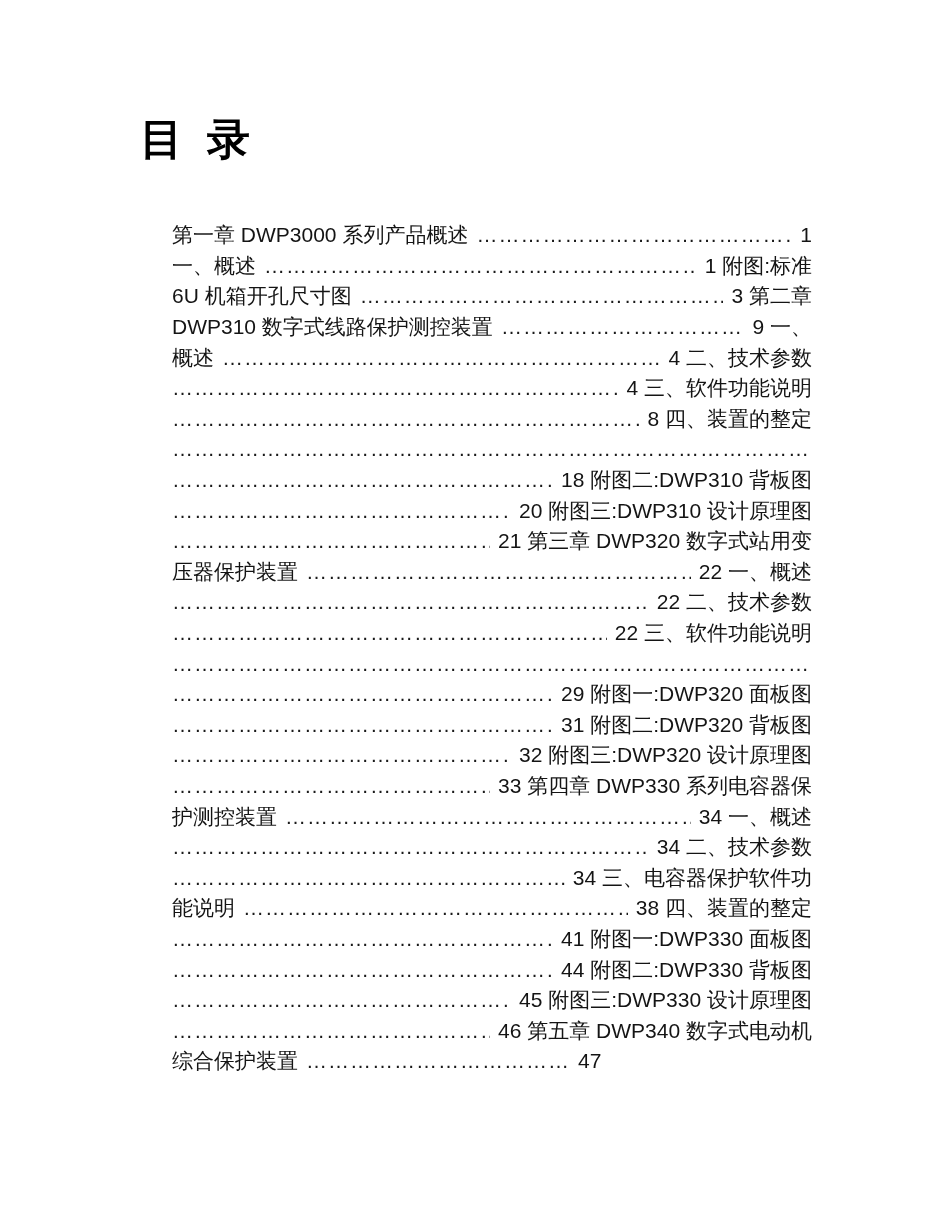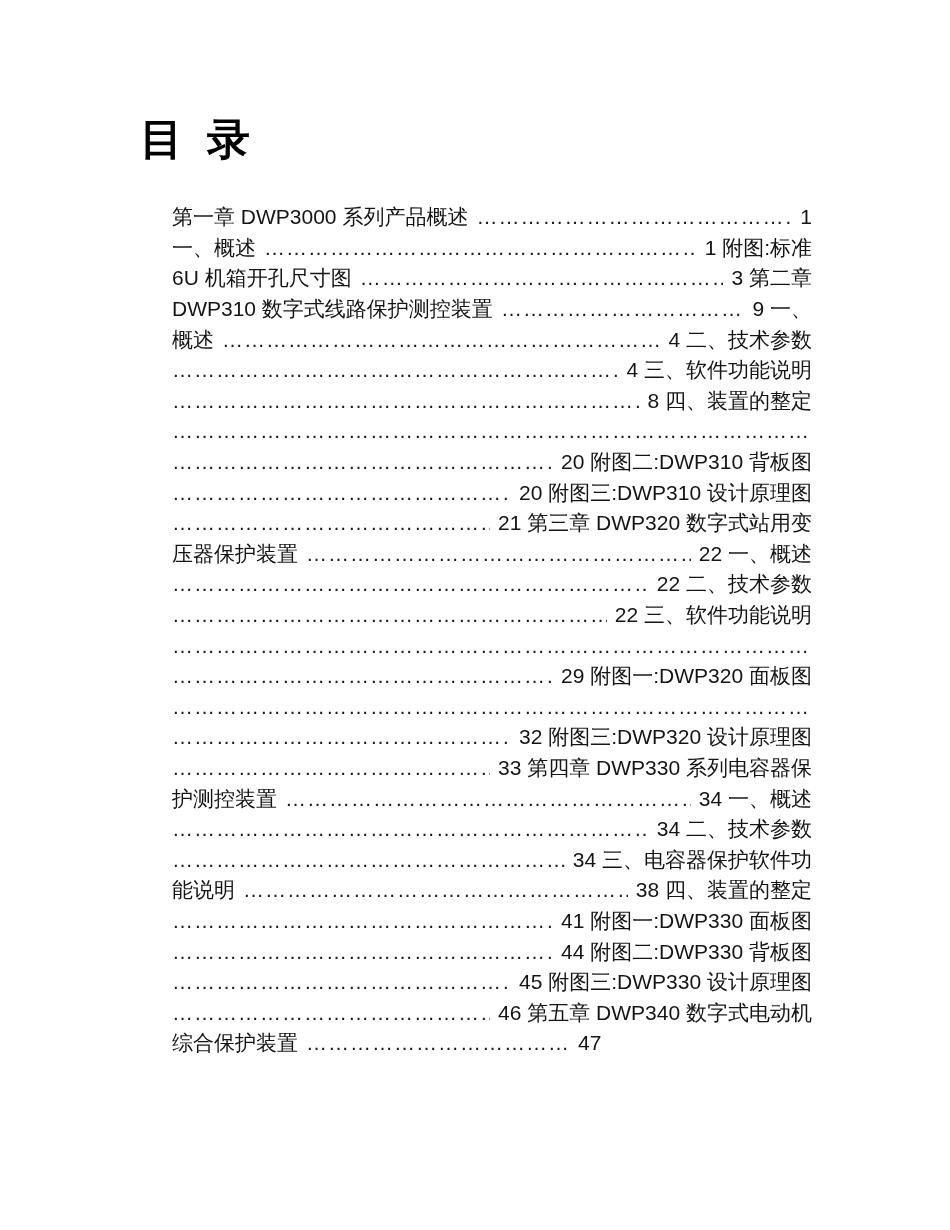--- a/index.html
+++ b/index.html
@@ -14,21 +14,21 @@
   .page {
     width: 100%;
     height: 100%;
     padding: 116px 138px 0 140px;
   }
   .title {
     font-size: 43px;
     font-weight: 700;
     color: #000000;
     word-spacing: 12px;
-    margin-bottom: 39px;
+    margin-bottom: 57px;
     line-height: 1.1;
   }
   .toc {
     font-size: 21px;
   }
   .toc-line {
     display: flex;
     align-items: baseline;
     line-height: 30.6px;
     height: 30.6px;
@@ -86,21 +86,21 @@
     <span class="leader">……………………………………………………………………………………………………………………………………………………………………</span>
     <span class="post">8 四、装置的整定</span>
   </div>
       <div class="toc-line">
     <span class="pre"></span>
     <span class="leader">……………………………………………………………………………………………………………………………………………………………………</span>
   </div>
       <div class="toc-line">
     <span class="pre"></span>
     <span class="leader">……………………………………………………………………………………………………………………………………………………………………</span>
-    <span class="post">20 附图二:DWP310 背板图</span>
+    <span class="post">18 附图二:DWP310 背板图</span>
   </div>
       <div class="toc-line">
     <span class="pre"></span>
     <span class="leader">……………………………………………………………………………………………………………………………………………………………………</span>
     <span class="post">20 附图三:DWP310 设计原理图</span>
   </div>
       <div class="toc-line">
     <span class="pre"></span>
     <span class="leader">……………………………………………………………………………………………………………………………………………………………………</span>
     <span class="post">21 第三章 DWP320 数字式站用变</span>
@@ -125,20 +125,21 @@
     <span class="leader">……………………………………………………………………………………………………………………………………………………………………</span>
   </div>
       <div class="toc-line">
     <span class="pre"></span>
     <span class="leader">……………………………………………………………………………………………………………………………………………………………………</span>
     <span class="post">29 附图一:DWP320 面板图</span>
   </div>
       <div class="toc-line">
     <span class="pre"></span>
     <span class="leader">……………………………………………………………………………………………………………………………………………………………………</span>
+    <span class="post">31 附图二:DWP320 背板图</span>
   </div>
       <div class="toc-line">
     <span class="pre"></span>
     <span class="leader">……………………………………………………………………………………………………………………………………………………………………</span>
     <span class="post">32 附图三:DWP320 设计原理图</span>
   </div>
       <div class="toc-line">
     <span class="pre"></span>
     <span class="leader">……………………………………………………………………………………………………………………………………………………………………</span>
     <span class="post">33 第四章 DWP330 系列电容器保</span>

